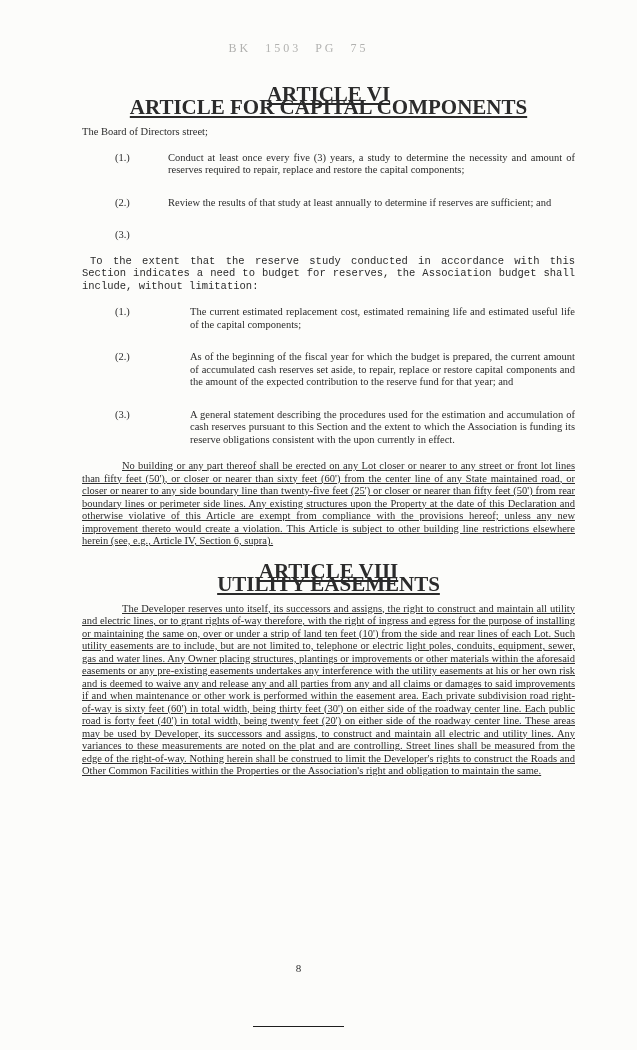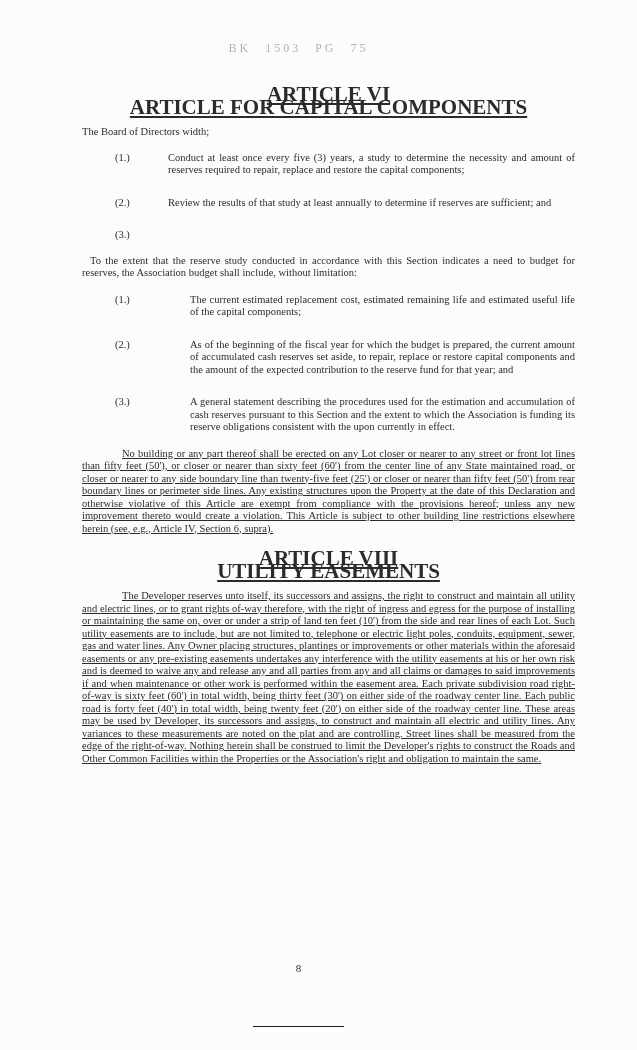--- a/index.html
+++ b/index.html
@@ -44,21 +44,21 @@
   .list { margin-top: 13px; }
   .list-item { display: flex; margin-bottom: 20px; padding-left: 33px; }
   .list-item:last-child { margin-bottom: 0; }
   .num-1 { flex: 0 0 53px; }
   .num-2 { flex: 0 0 75px; }
   .item-text { flex: 1; text-align: justify; }
   .para {
     text-align: justify;
     margin: 0;
   }
-  .para-flush { margin-top: 13px; text-indent: 8px; }
+  .para-flush { margin-top: 13px; text-indent: 8px; font-family: Liberation Mono, monospace; }
   .para-indent { margin-top: 9px; text-indent: 40px; text-decoration: underline; }
   .list2 { margin-top: 14px; }
   .art7-head { margin-top: 14px; }
   .art8-head { margin-top: 17px; }
   .page-number {
     position: absolute;
     top: 962px; left: 0; right: 40px;
     text-align: center;
     font-size: 11px;
     color: #2b2b2b;
@@ -87,21 +87,21 @@
 
   <div class="stamp">BK 1503 PG 75</div>
 
   <div class="scan">
 
     <h1 class="heading art6-head">
       <span class="t">ARTICLE VI</span>
       <span class="s">ARTICLE FOR CAPITAL COMPONENTS</span>
     </h1>
 
-    <p class="para intro">The Board of Directors width;</p>
+    <p class="para intro">The Board of Directors street;</p>
 
     <div class="list">
       <div class="list-item">
         <span class="num-1">(1.)</span>
         <span class="item-text">Conduct at least once every five (3) years, a study to determine the necessity and amount of reserves required to repair, replace and restore the capital components;</span>
       </div>
       <div class="list-item">
         <span class="num-1">(2.)</span>
         <span class="item-text">Review the results of that study at least annually to determine if reserves are sufficient; and</span>
       </div>

